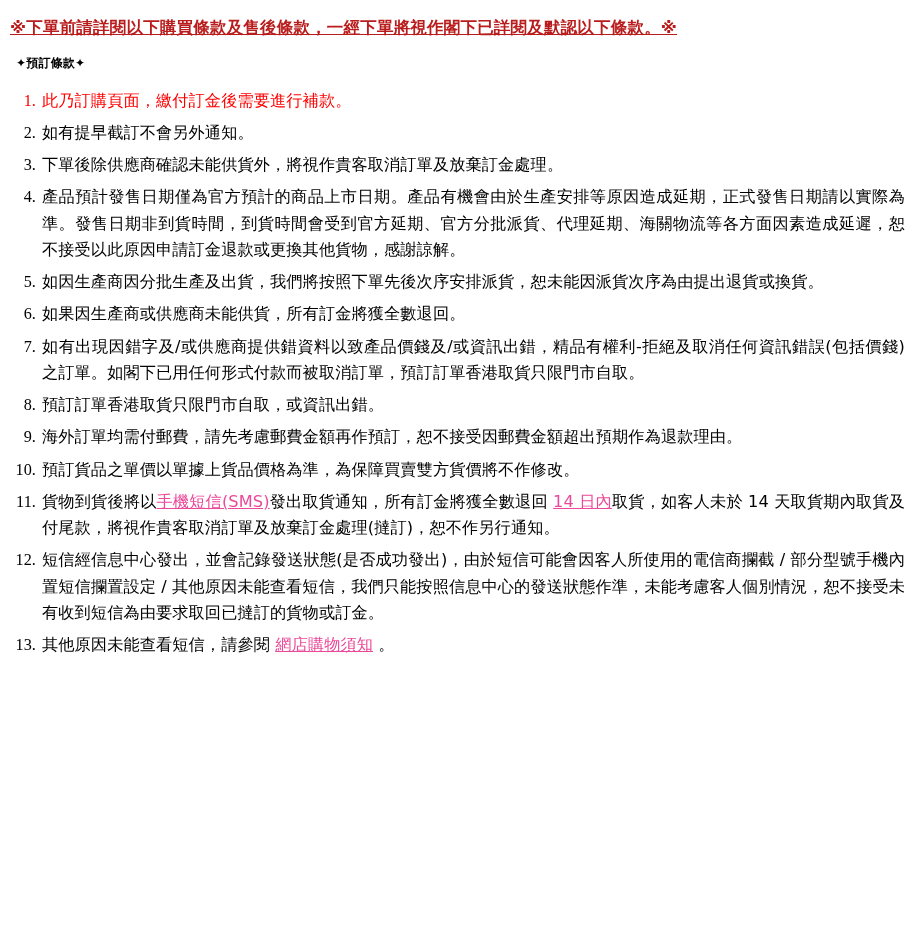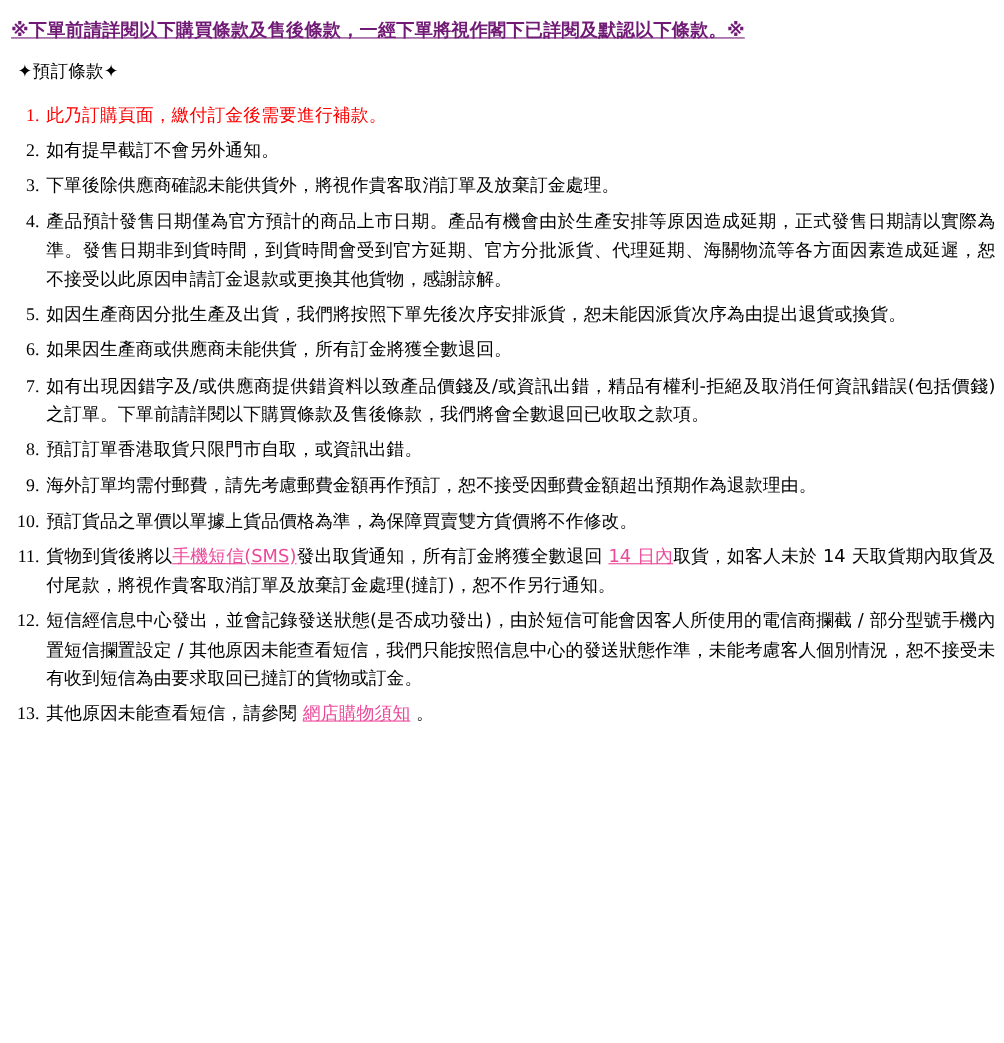--- a/index.html
+++ b/index.html
@@ -12,31 +12,31 @@
     min-height: 948px;
     font-family: "DejaVu Sans", "Liberation Sans", sans-serif;
     color: #000000;
   }
   .page {
     width: 913px;
     box-sizing: border-box;
     padding: 10px 8px 0 8px;
   }
   .headline {
-    color: #701a75;
+    color: #b91c1c;
     font-weight: bold;
     font-size: 16.5px;
     text-decoration: underline;
     line-height: 1.5;
     margin: 6px 0 14px 2px;
     letter-spacing: 0.2px;
   }
   .section-title {
-    font-weight: normal;
-    font-size: 16px;
+    font-weight: bold;
+    font-size: 12px;
     margin: 0 0 16px 8px;
     letter-spacing: 0.2px;
   }
   ol.terms {
     list-style: none;
     margin: 0;
     padding: 0;
   }
   ol.terms > li {
     position: relative;
@@ -98,21 +98,21 @@
 
     <li>
       <span class="num">5.</span><span>如因生產商因分批生產及出貨，我們將按照下單先後次序安排派貨，恕未能因派貨次序為由提出退貨或換貨。</span>
     </li>
 
     <li>
       <span class="num">6.</span><span>如果因生產商或供應商未能供貨，所有訂金將獲全數退回。</span>
     </li>
 
     <li>
-      <span class="num">7.</span><span>如有出現因錯字及/或供應商提供錯資料以致產品價錢及/或資訊出錯，精品有權利-拒絕及取消任何資訊錯誤(包括價錢) 之訂單。下單前請詳閱以下購買條款及售後條款，我們將會全數退回已收取之款項。</span>
+      <span class="num">7.</span><span>如有出現因錯字及/或供應商提供錯資料以致產品價錢及/或資訊出錯，精品有權利-拒絕及取消任何資訊錯誤(包括價錢) 之訂單。如閣下已用任何形式付款而被取消訂單，預訂訂單香港取貨只限門市自取。</span>
     </li>
 
     <li>
       <span class="num">8.</span><span>預訂訂單香港取貨只限門市自取，或資訊出錯。</span>
     </li>
 
     <li>
       <span class="num">9.</span><span>海外訂單均需付郵費，請先考慮郵費金額再作預訂，恕不接受因郵費金額超出預期作為退款理由。</span>
     </li>
 

